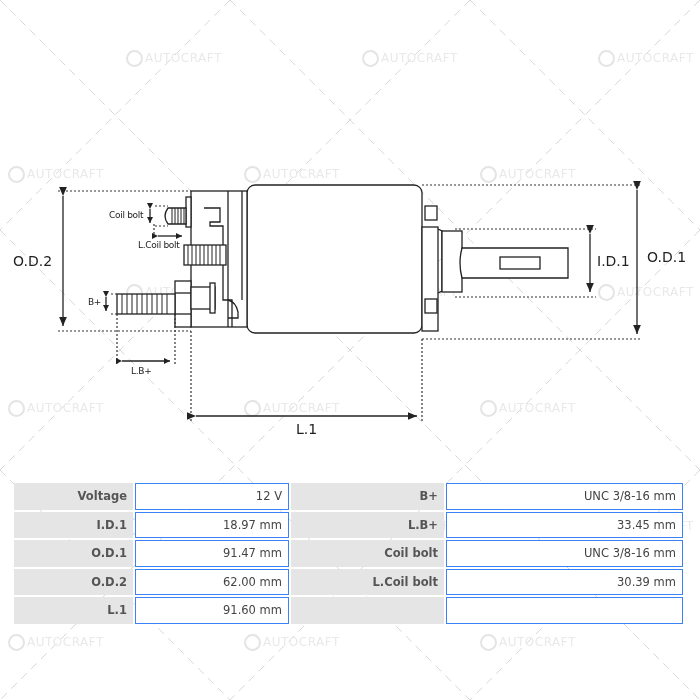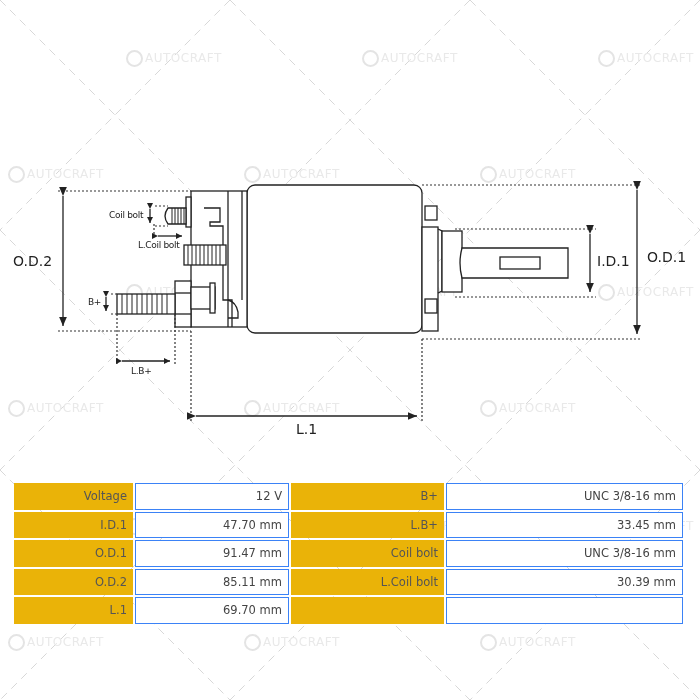--- a/index.html
+++ b/index.html
@@ -2,21 +2,21 @@
 <html><head>
 <meta charset="utf-8">
 <style>
   html,body{margin:0;padding:0;background:#fff;}
   body{width:700px;height:700px;position:relative;overflow:hidden;font-family:"DejaVu Sans","Liberation Sans",sans-serif;color:#444;}
   #drawing{position:absolute;left:0;top:0;width:700px;height:470px;}
   .dim-label{position:absolute;font-size:14px;color:#222;font-family:"DejaVu Sans",sans-serif;}
   .small-label{position:absolute;font-size:9px;color:#222;font-family:"DejaVu Sans",sans-serif;letter-spacing:-0.3px;}
   table.specs{position:absolute;left:12px;top:481px;width:673px;border-collapse:separate;border-spacing:2px;font-size:11.5px;}
   table.specs td{height:24.5px;padding:0 6px;text-align:right;white-space:nowrap;}
-  td.lbl{background:#eab308;color:#555;}
+  td.lbl{background:#e5e5e5;color:#555;font-weight:bold;}
   td.val{background:#fff;color:#444;border:1px solid #3b82f6;}
   #watermarks{position:absolute;left:0;top:0;width:700px;height:700px;pointer-events:none;}
   .wm{position:absolute;font-size:12px;font-weight:normal;color:#e9e9e9;letter-spacing:0.5px;font-family:"DejaVu Sans",sans-serif;}
   .wm .ring{display:inline-block;width:13px;height:13px;border:2px solid #e4e4e4;border-radius:50%;vertical-align:middle;margin-right:2px;}
 </style>
 </head>
 <body>
 
 <div id="watermarks">
   <svg width="700" height="700" style="position:absolute;left:0;top:0">
@@ -170,36 +170,36 @@
 <table class="specs">
   <tbody>
     <tr>
       <td class="lbl" style="width:107px">Voltage</td>
       <td class="val" style="width:140px">12 V</td>
       <td class="lbl" style="width:141px">B+</td>
       <td class="val">UNC 3/8-16 mm</td>
     </tr>
     <tr>
       <td class="lbl">I.D.1</td>
-      <td class="val">47.70 mm</td>
+      <td class="val">18.97 mm</td>
       <td class="lbl">L.B+</td>
       <td class="val">33.45 mm</td>
     </tr>
     <tr>
       <td class="lbl">O.D.1</td>
       <td class="val">91.47 mm</td>
       <td class="lbl">Coil bolt</td>
       <td class="val">UNC 3/8-16 mm</td>
     </tr>
     <tr>
       <td class="lbl">O.D.2</td>
-      <td class="val">85.11 mm</td>
+      <td class="val">62.00 mm</td>
       <td class="lbl">L.Coil bolt</td>
       <td class="val">30.39 mm</td>
     </tr>
     <tr>
       <td class="lbl">L.1</td>
-      <td class="val">69.70 mm</td>
+      <td class="val">91.60 mm</td>
       <td class="lbl"></td>
       <td class="val"></td>
     </tr>
   </tbody>
 </table>
 
 </body></html>

